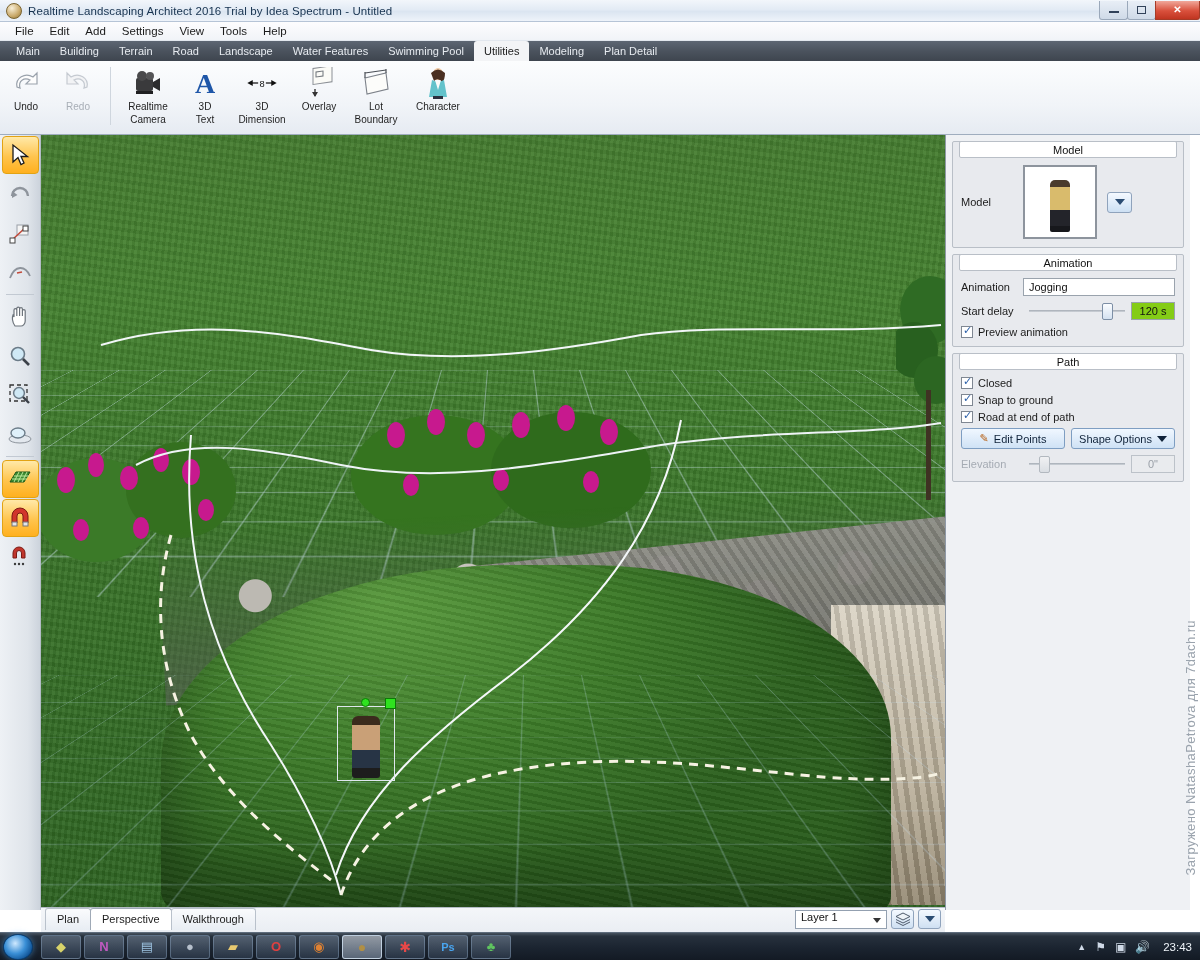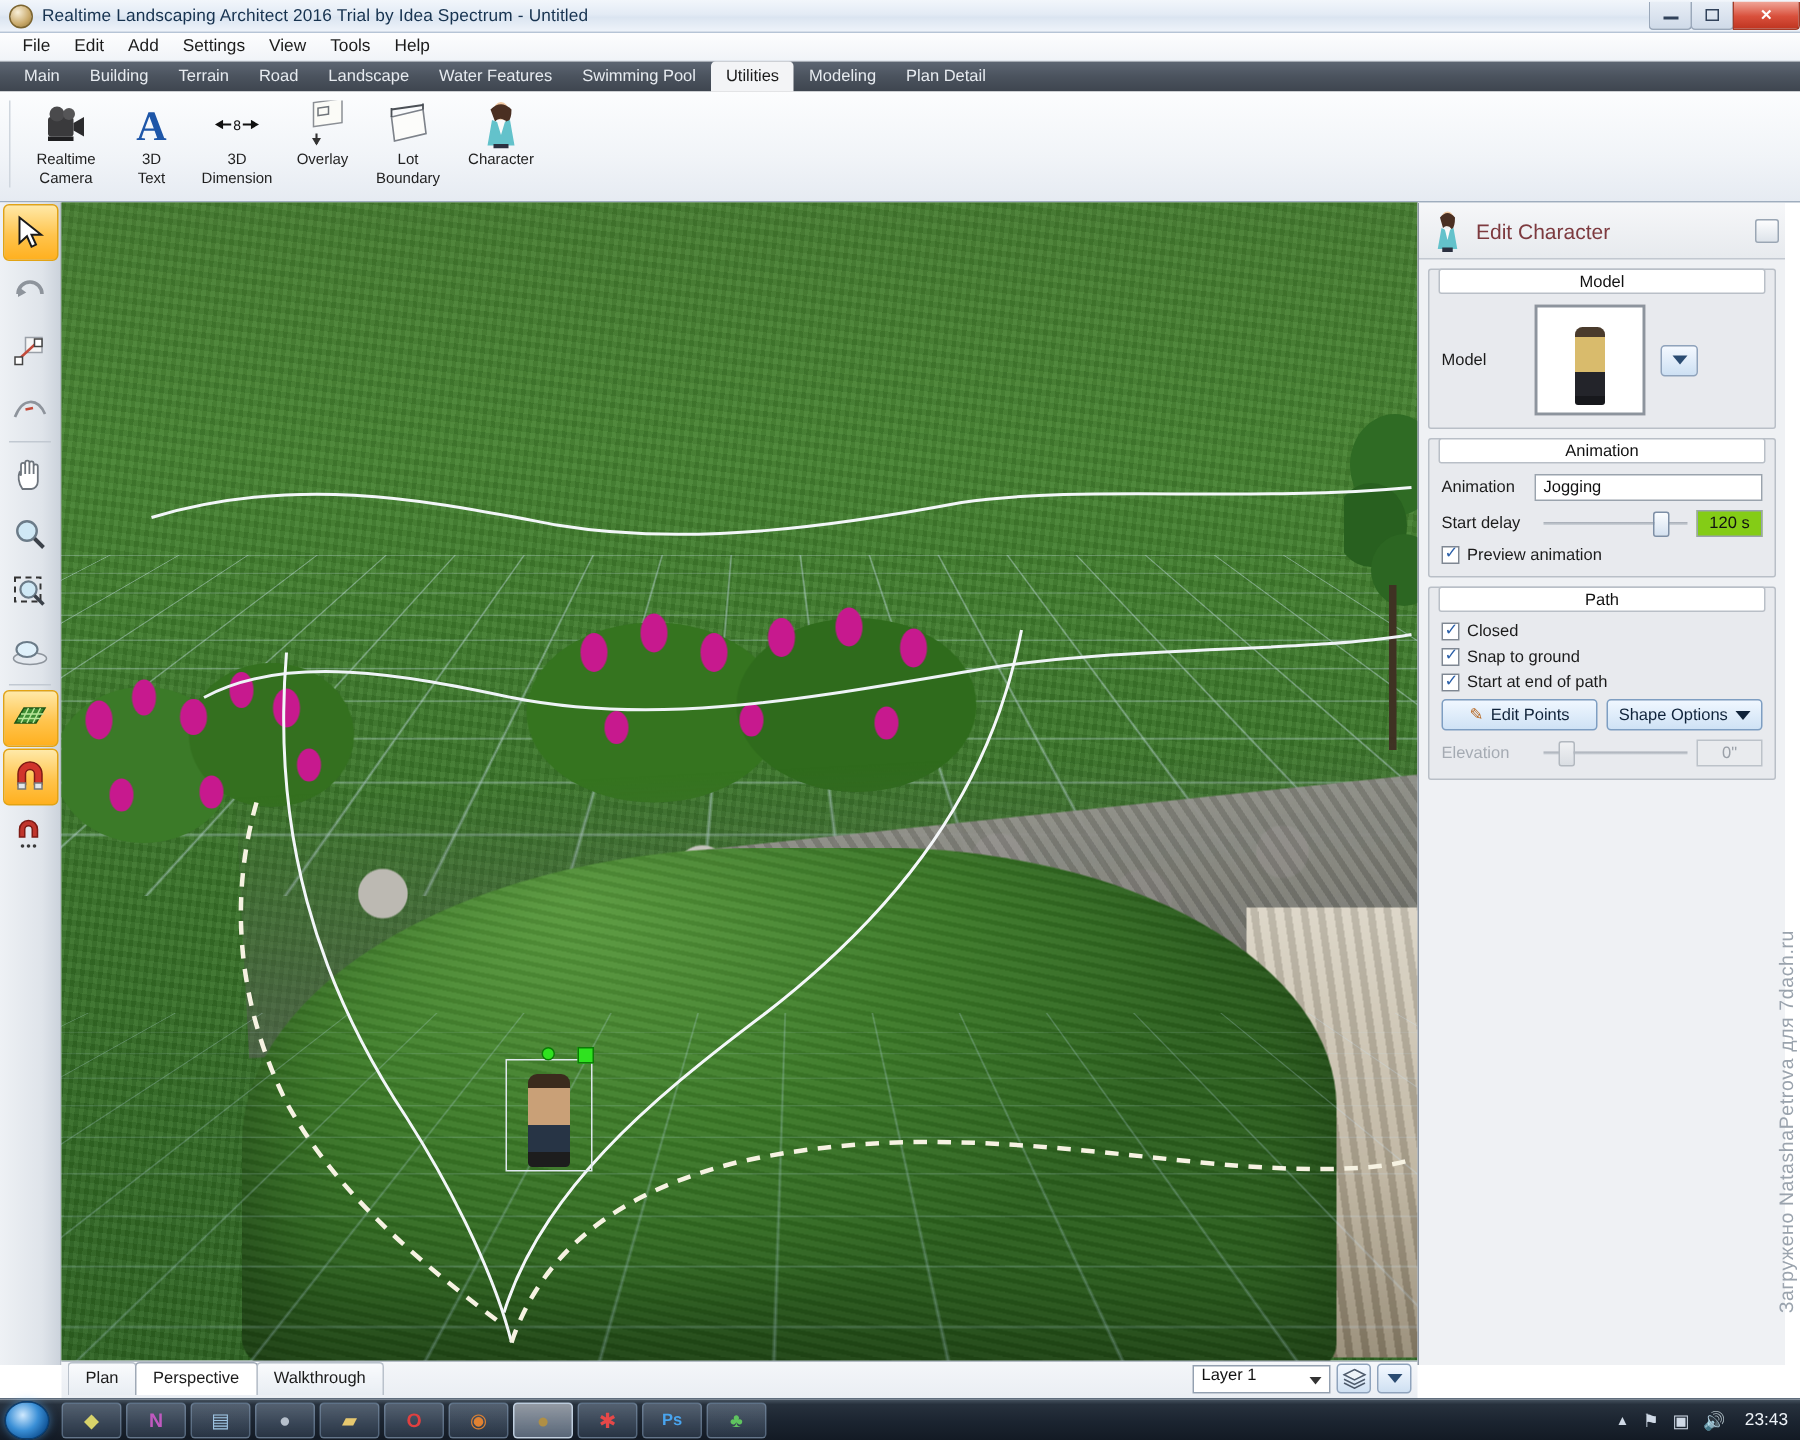--- a/index.html
+++ b/index.html
@@ -400,20 +400,34 @@
     <div class="rtab">Road</div>
     <div class="rtab">Landscape</div>
     <div class="rtab">Water Features</div>
     <div class="rtab">Swimming Pool</div>
     <div class="rtab active">Utilities</div>
     <div class="rtab">Modeling</div>
     <div class="rtab">Plan Detail</div>
   </div>
 
   <div class="ribbon">
+    <div class="rgroup">
+      <div class="rbtn">
+        <svg class="ricon" viewBox="0 0 34 32">
+          <path d="M8 20 C6 11, 16 5, 24 10 L28 6 L28 17 L17 17 L21 13 C15 10, 9 14, 11 21 Z" fill="#fdfdfd" stroke="#9aa2ac" stroke-width="1.2"></path>
+        </svg>
+        <div class="lbl">Undo</div>
+      </div>
+      <div class="rbtn disabled">
+        <svg class="ricon" viewBox="0 0 34 32">
+          <path d="M26 20 C28 11, 18 5, 10 10 L6 6 L6 17 L17 17 L13 13 C19 10, 25 14, 23 21 Z" fill="#f2f3f5" stroke="#c5cad1" stroke-width="1.2"></path>
+        </svg>
+        <div class="lbl">Redo</div>
+      </div>
+    </div>
 
     <div class="rsep"></div>
 
     <div class="rgroup">
       <div class="rbtn wide">
         <svg class="ricon" viewBox="0 0 34 32">
           <rect x="5" y="11" width="17" height="13" rx="2" fill="#3a3a3c"></rect>
           <path d="M22 15 L29 11 L29 24 L22 20 Z" fill="#2b2b2d"></path>
           <circle cx="11" cy="9" r="5" fill="#4a4a4c"></circle>
           <circle cx="19" cy="9" r="4" fill="#555557"></circle>
@@ -632,31 +646,20 @@
           <path d="M1 10 L8 13.5 L15 10" fill="none" stroke="#4d5a6b"></path>
         </svg>
       </div>
       <div class="sqbtn">
         <span class="chev"></span>
       </div>
     </div>
   </div>
 
   <div class="rpanel">
-    <div class="rp-head">
-      <svg class="avatar-mini" viewBox="0 0 22 28">
-        <ellipse cx="11" cy="6" rx="4.2" ry="5" fill="#f0c9a4"></ellipse>
-        <path d="M6 5 q5 -6 10 0 q0 6 -2 8 q-3 -4 -6 -1 Z" fill="#4a2f22"></path>
-        <path d="M7 12 q4 2.5 8 0 l2.5 14 l-13 0 Z" fill="#63c2cb"></path>
-        <path d="M9 12 l2 8 l2 -8 q-2 1.5 -4 0 Z" fill="#fafafa"></path>
-        <rect x="7.5" y="25" width="7" height="3" fill="#2b3040"></rect>
-      </svg>
-      <div class="title">Edit Character</div>
-      <div class="closebox"></div>
-    </div>
 
     <div class="group">
       <div class="group-title">Model</div>
       <div class="group-body">
         <div class="row" style="margin-bottom:0;">
           <div class="rlabel">Model</div>
           <div class="thumb">
             <div class="thumb-person"></div>
           </div>
           <div class="dropbtn">
@@ -694,21 +697,21 @@
         <div class="chk">
           <div class="chkbox"></div>
           <div class="ctext">Closed</div>
         </div>
         <div class="chk">
           <div class="chkbox"></div>
           <div class="ctext">Snap to ground</div>
         </div>
         <div class="chk">
           <div class="chkbox"></div>
-          <div class="ctext">Start at end of path</div>
+          <div class="ctext">Road at end of path</div>
         </div>
         <div class="btnrow">
           <div class="pbtn">
             <span class="pencil">✎</span>
             <span>Edit Points</span>
           </div>
           <div class="pbtn">
             <span>Shape Options</span>
             <span class="chev" style="border-top-color:#10233a;"></span>
           </div>

